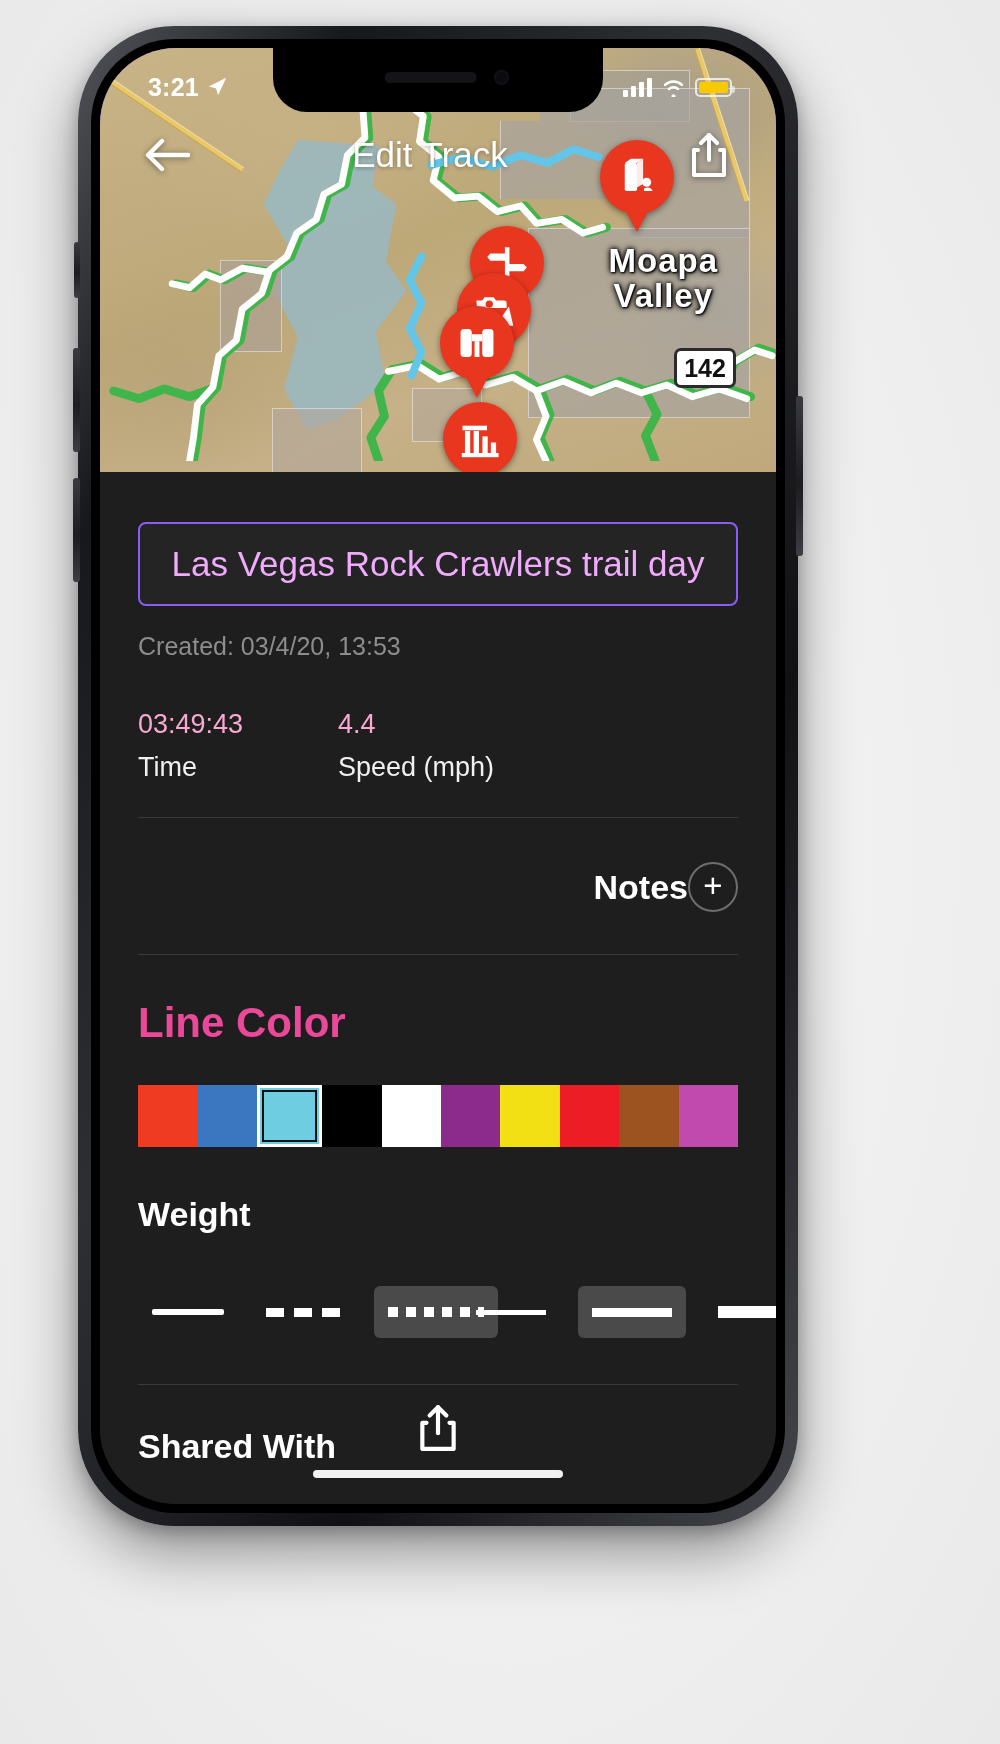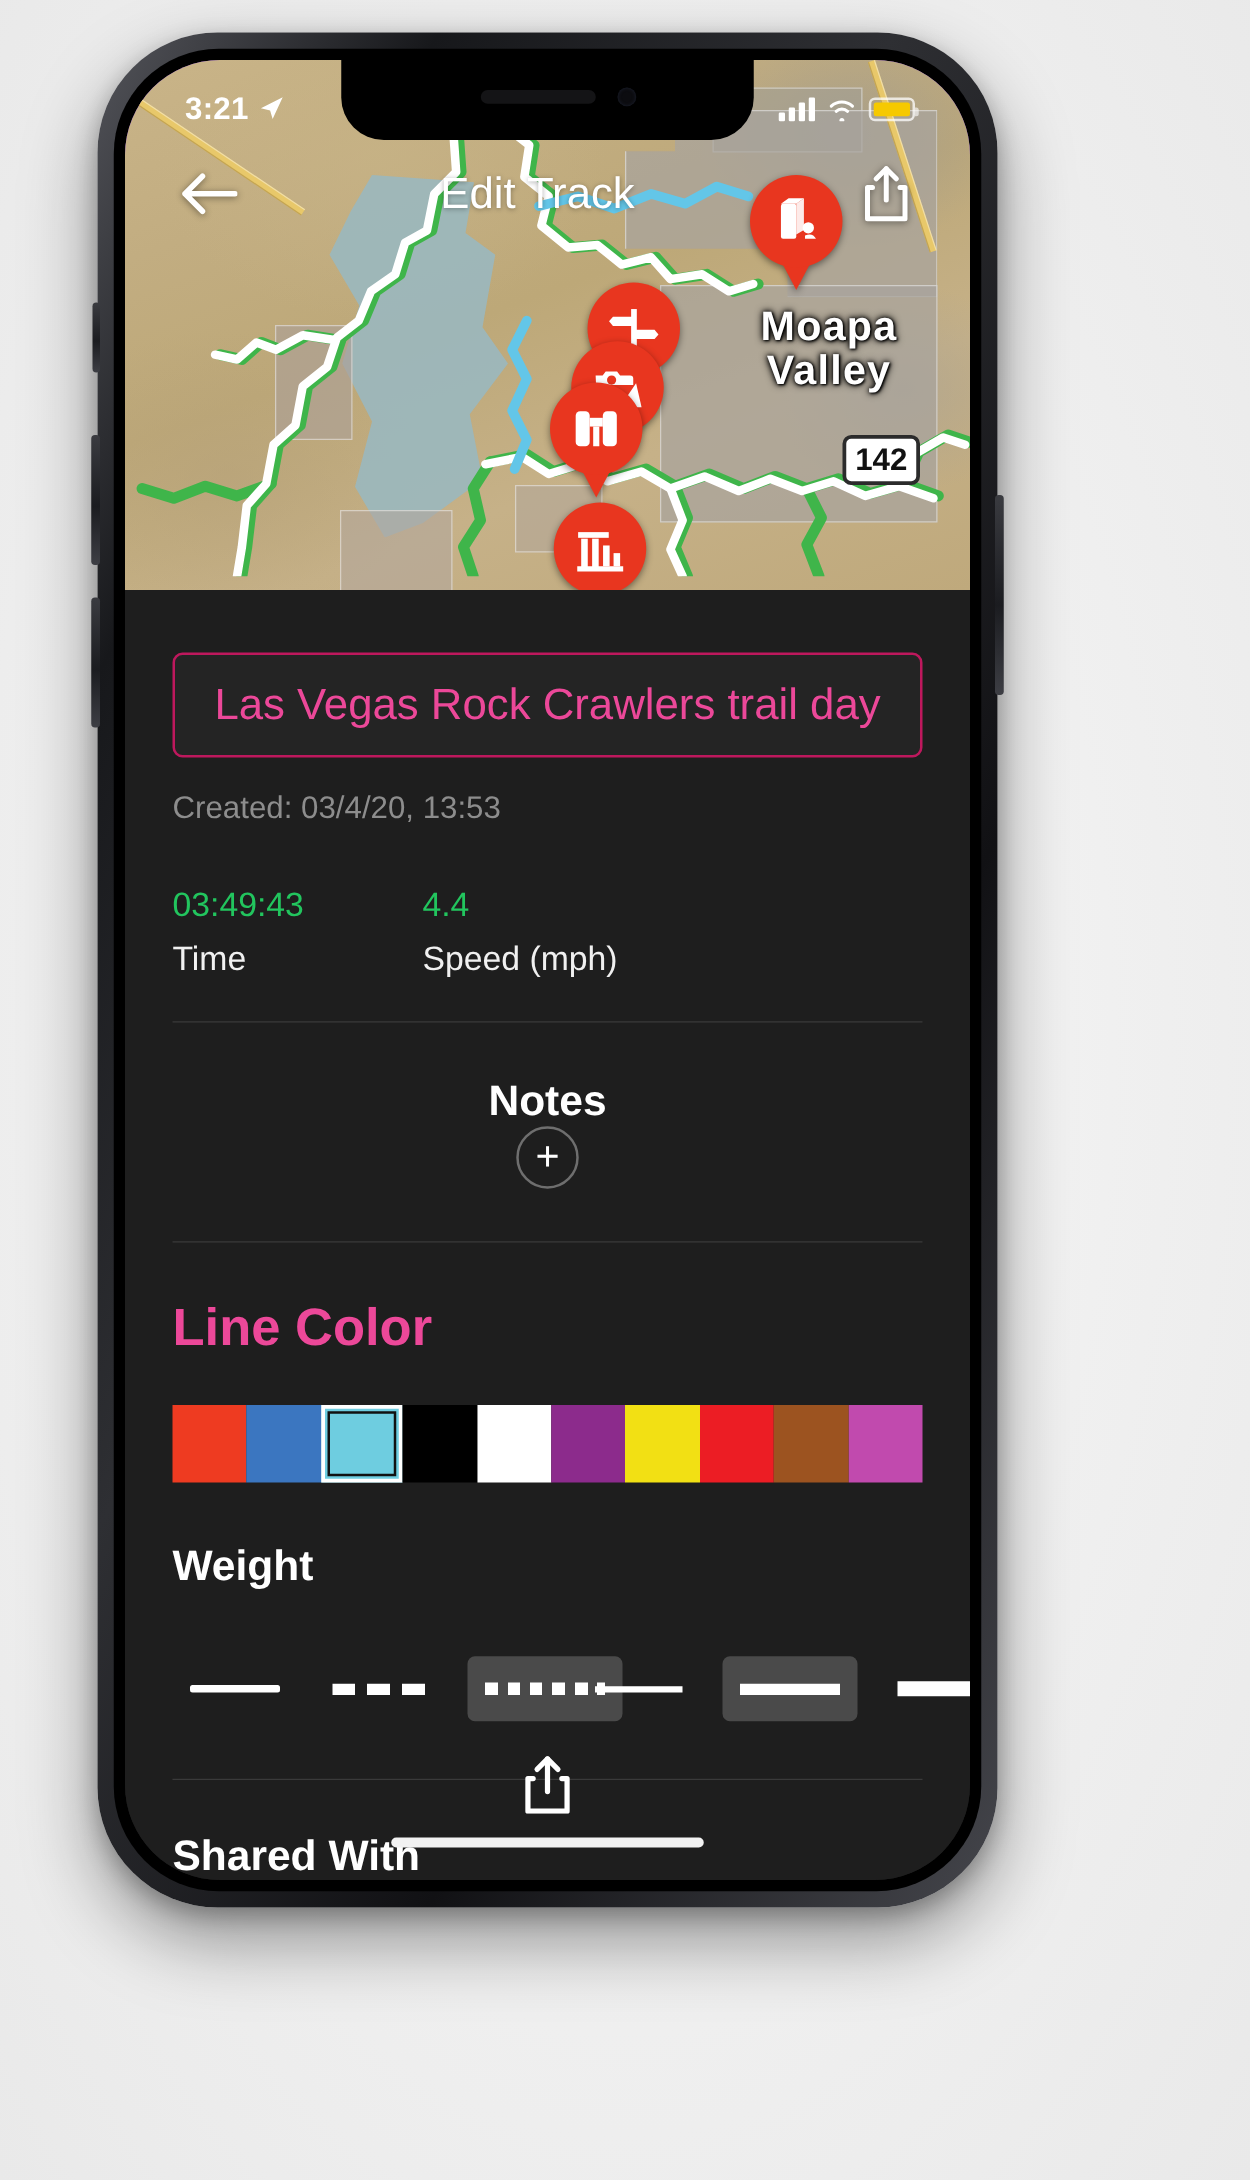--- a/index.html
+++ b/index.html
@@ -225,51 +225,50 @@
   #sheet {
     position: absolute; left: 0; top: 424px; right: 0; bottom: 0;
     background: #1e1e1e;
     padding: 0 38px;
     overflow: hidden;
   }
 
   #title-field {
     margin-top: 50px;
     height: 84px;
-    border: 2px solid #be185d;
+    border: 2px solid #8b5cf6;
     border-radius: 8px;
     background: #242424;
     display: flex; align-items: center; justify-content: center;
-    color: #ec4899;
+    color: #f0abfc;
     font-size: 35px;
     padding: 0 18px;
     cursor: text;
   }
 
   #created-line {
     margin-top: 26px;
     color: #8d8d8d;
     font-size: 25px;
   }
 
   #stats {
     display: flex;
     margin-top: 48px;
     padding-bottom: 34px;
   }
   .stat { width: 33.33%; }
-  .stat .value { color: #22c55e; font-size: 27px; }
+  .stat .value { color: #f9a8d4; font-size: 27px; }
   .stat .label { color: #f0f0f0; font-size: 27px; margin-top: 12px; }
 
   .divider { height: 1px; background: #3a3a3a; }
 
   #notes-row {
     display: flex; align-items: center; justify-content: flex-end;
     padding: 44px 0 42px 0;
-    flex-direction: column;
   }
   #notes-title { color: #fff; font-size: 34px; font-weight: 700; }
   #notes-add {
     width: 50px; height: 50px; border-radius: 50%;
     border: 2px solid #6e6e6e;
     display: flex; align-items: center; justify-content: center;
     color: #fff; font-size: 33px; line-height: 1; cursor: pointer;
     padding-bottom: 4px;
   }
 

